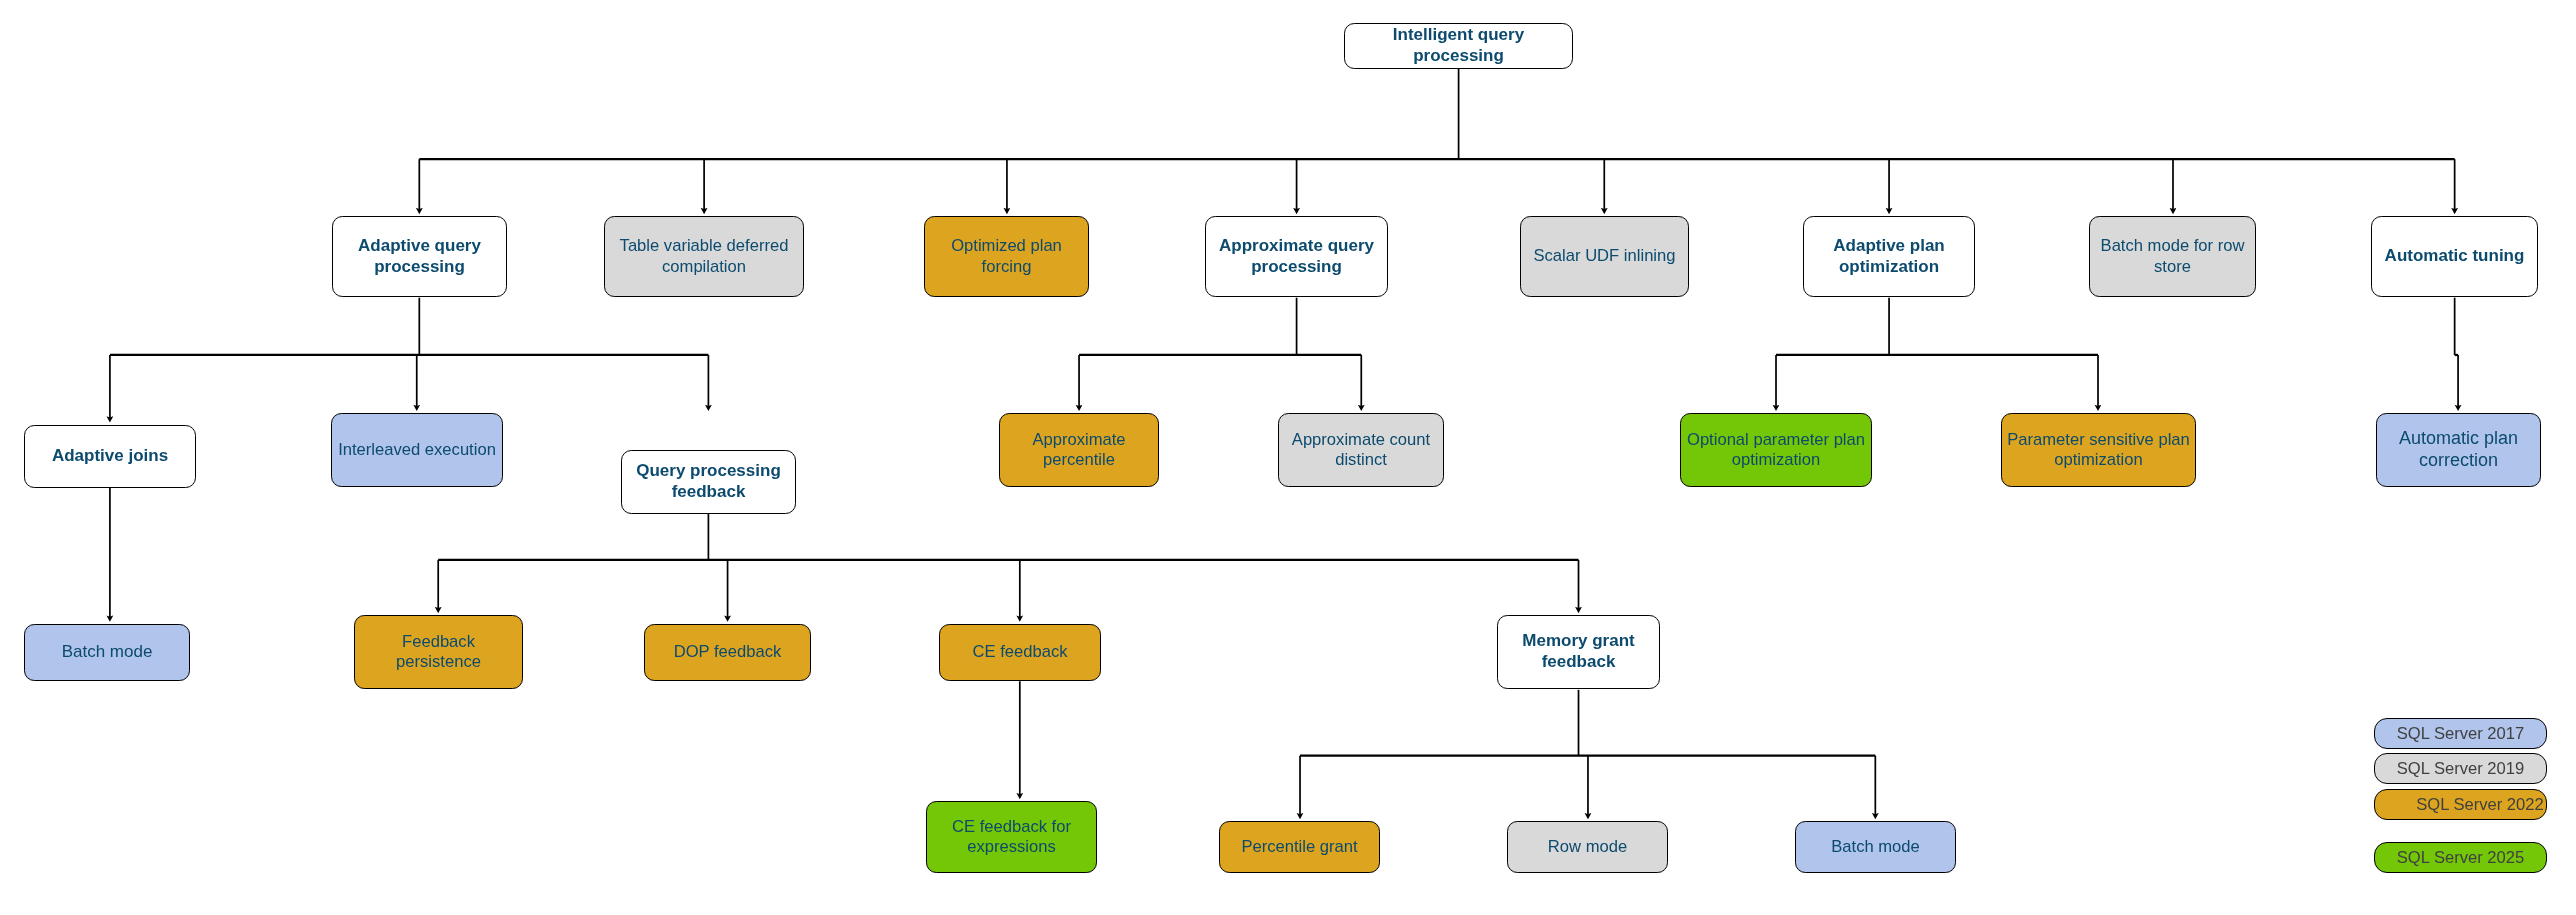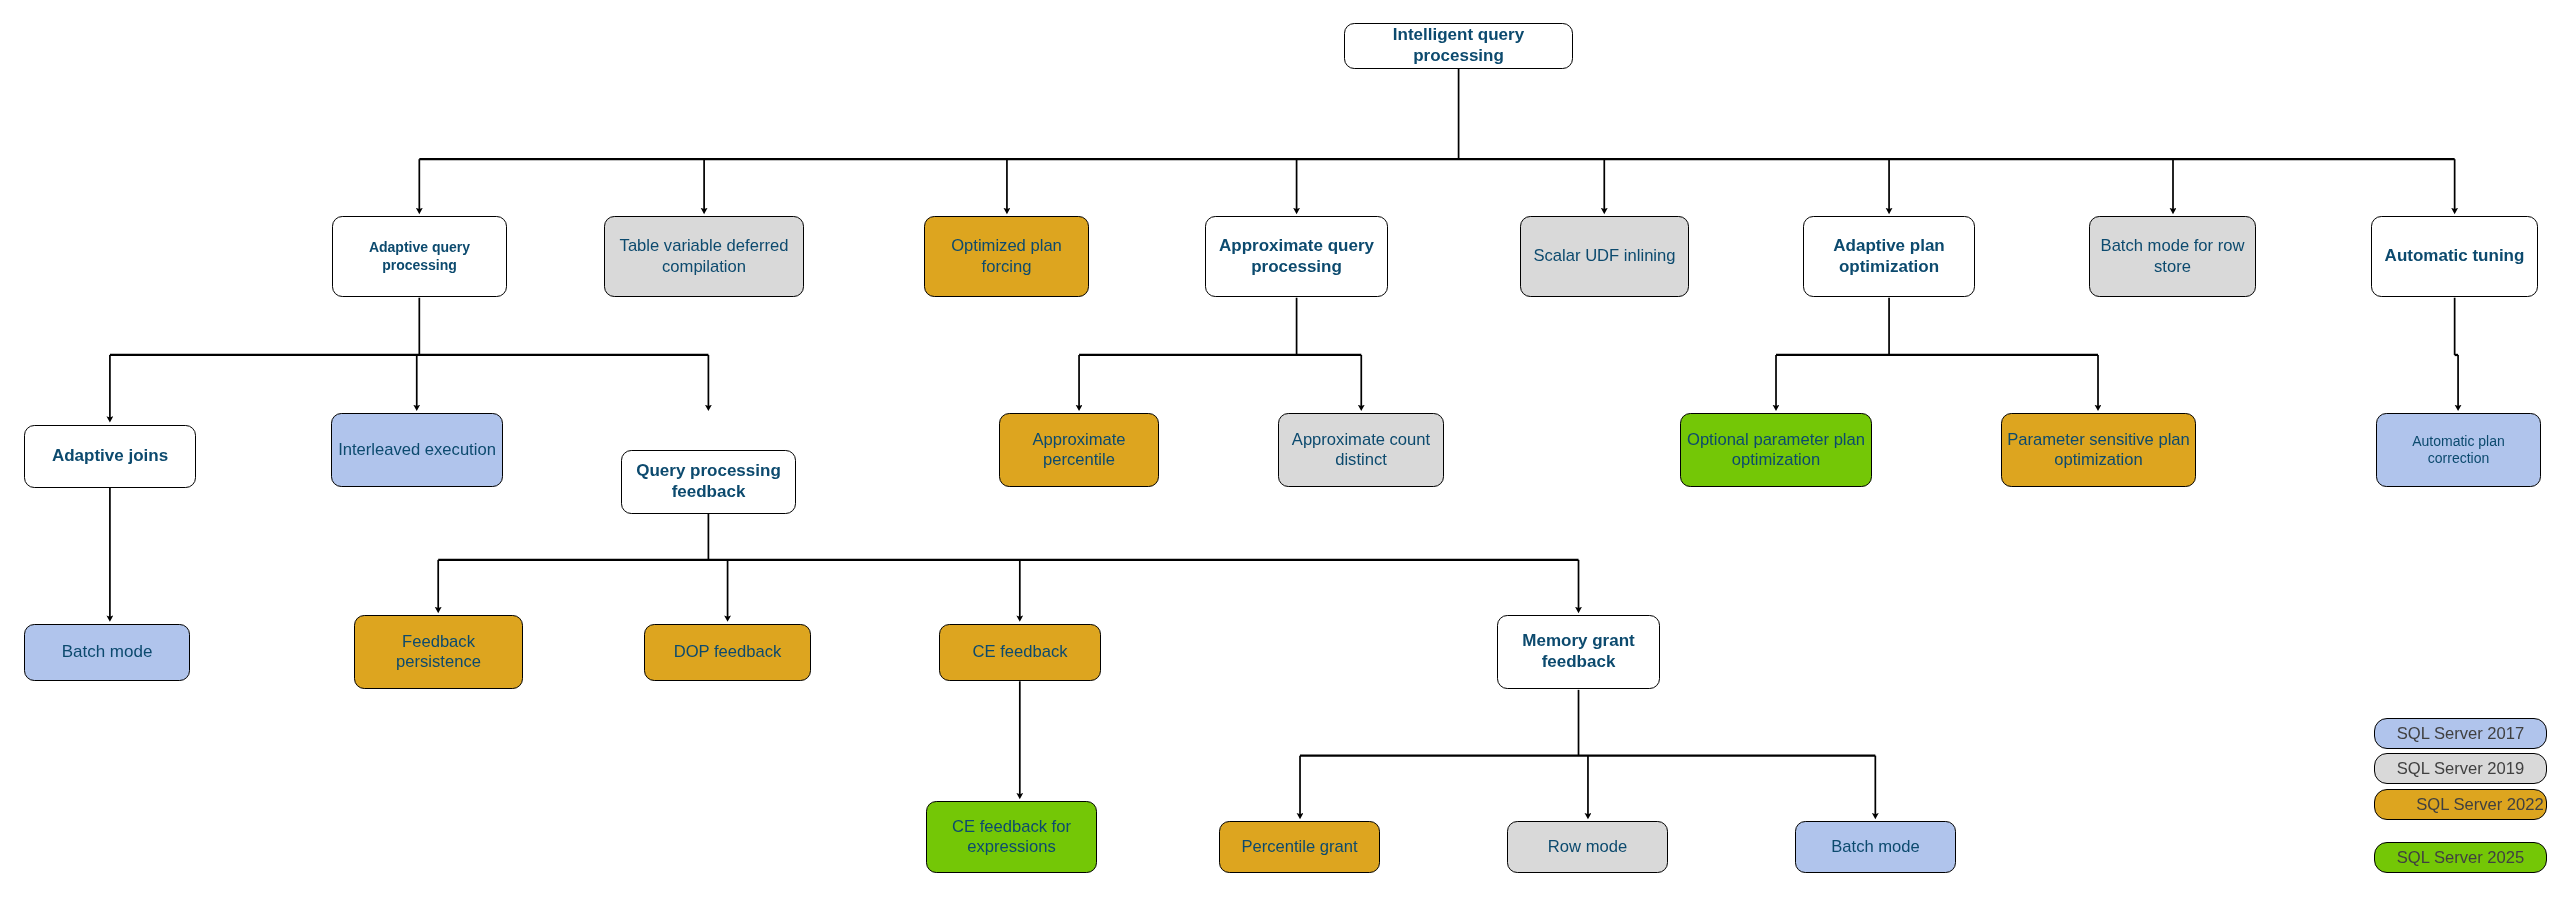--- a/index.html
+++ b/index.html
@@ -80,21 +80,21 @@
         <path d="M2271,1320 L3276,1320" stroke-width="4"></path>
         <path d="M2271,1320 L2271,1425" marker-end="url(#arrow)"></path>
         <path d="M2774,1320 L2774,1425" marker-end="url(#arrow)"></path>
         <path d="M3276,1320 L3276,1425" marker-end="url(#arrow)"></path>
       </g>
   </svg>
   <div id="nodes-layer">
       <div class="node w" style="left: 1344px; top: 23px; width: 229px; height: 46px; font-size: 17px;">
         <span class="lbl">Intelligent query processing</span>
       </div>
-      <div class="node w" style="left: 332px; top: 216px; width: 175px; height: 81px; font-size: 14px;">
+      <div class="node w" style="left: 332px; top: 216px; width: 175px; height: 81px; font-size: 17px;">
         <span class="lbl">Adaptive query processing</span>
       </div>
       <div class="node g" style="left: 604px; top: 216px; width: 200px; height: 81px; font-size: 16.6px;">
         <span class="lbl">Table variable deferred compilation</span>
       </div>
       <div class="node o" style="left: 924px; top: 216px; width: 165px; height: 81px; font-size: 16.6px;">
         <span class="lbl">Optimized plan forcing</span>
       </div>
       <div class="node w" style="left: 1205px; top: 216px; width: 183px; height: 81px; font-size: 17px;">
         <span class="lbl">Approximate query processing</span>
@@ -125,21 +125,21 @@
       </div>
       <div class="node g" style="left: 1278px; top: 413px; width: 166px; height: 74px; font-size: 16.6px;">
         <span class="lbl">Approximate count distinct</span>
       </div>
       <div class="node gr" style="left: 1680px; top: 413px; width: 192px; height: 74px; font-size: 16.6px;">
         <span class="lbl">Optional parameter plan optimization</span>
       </div>
       <div class="node o" style="left: 2001px; top: 413px; width: 195px; height: 74px; font-size: 16.6px;">
         <span class="lbl">Parameter sensitive plan optimization</span>
       </div>
-      <div class="node b" style="left: 2376px; top: 413px; width: 165px; height: 74px; font-size: 14px;">
+      <div class="node b" style="left: 2376px; top: 413px; width: 165px; height: 74px; font-size: 18px;">
         <span class="lbl">Automatic plan correction</span>
       </div>
       <div class="node b" style="left: 24px; top: 624px; width: 166px; height: 57px; font-size: 17px;">
         <span class="lbl">Batch mode</span>
       </div>
       <div class="node o" style="left: 354px; top: 615px; width: 169px; height: 74px; font-size: 16.6px;">
         <span class="lbl">Feedback persistence</span>
       </div>
       <div class="node o" style="left: 644px; top: 624px; width: 167px; height: 57px; font-size: 16.6px;">
         <span class="lbl">DOP feedback</span>

